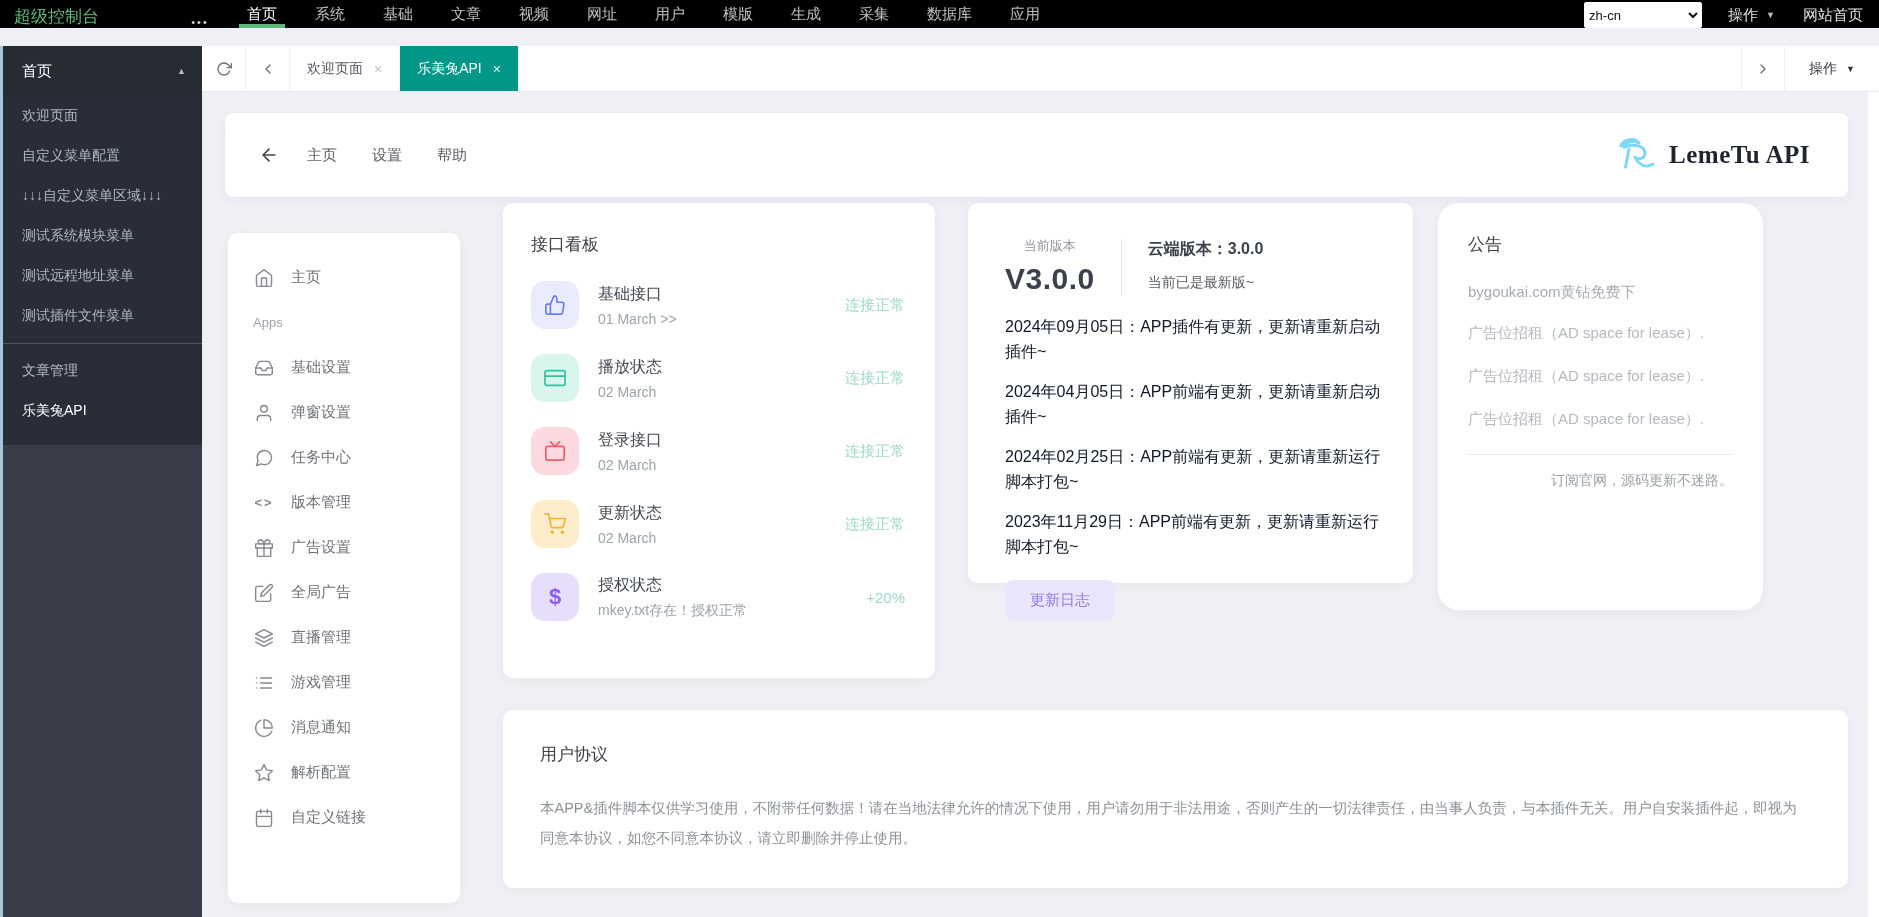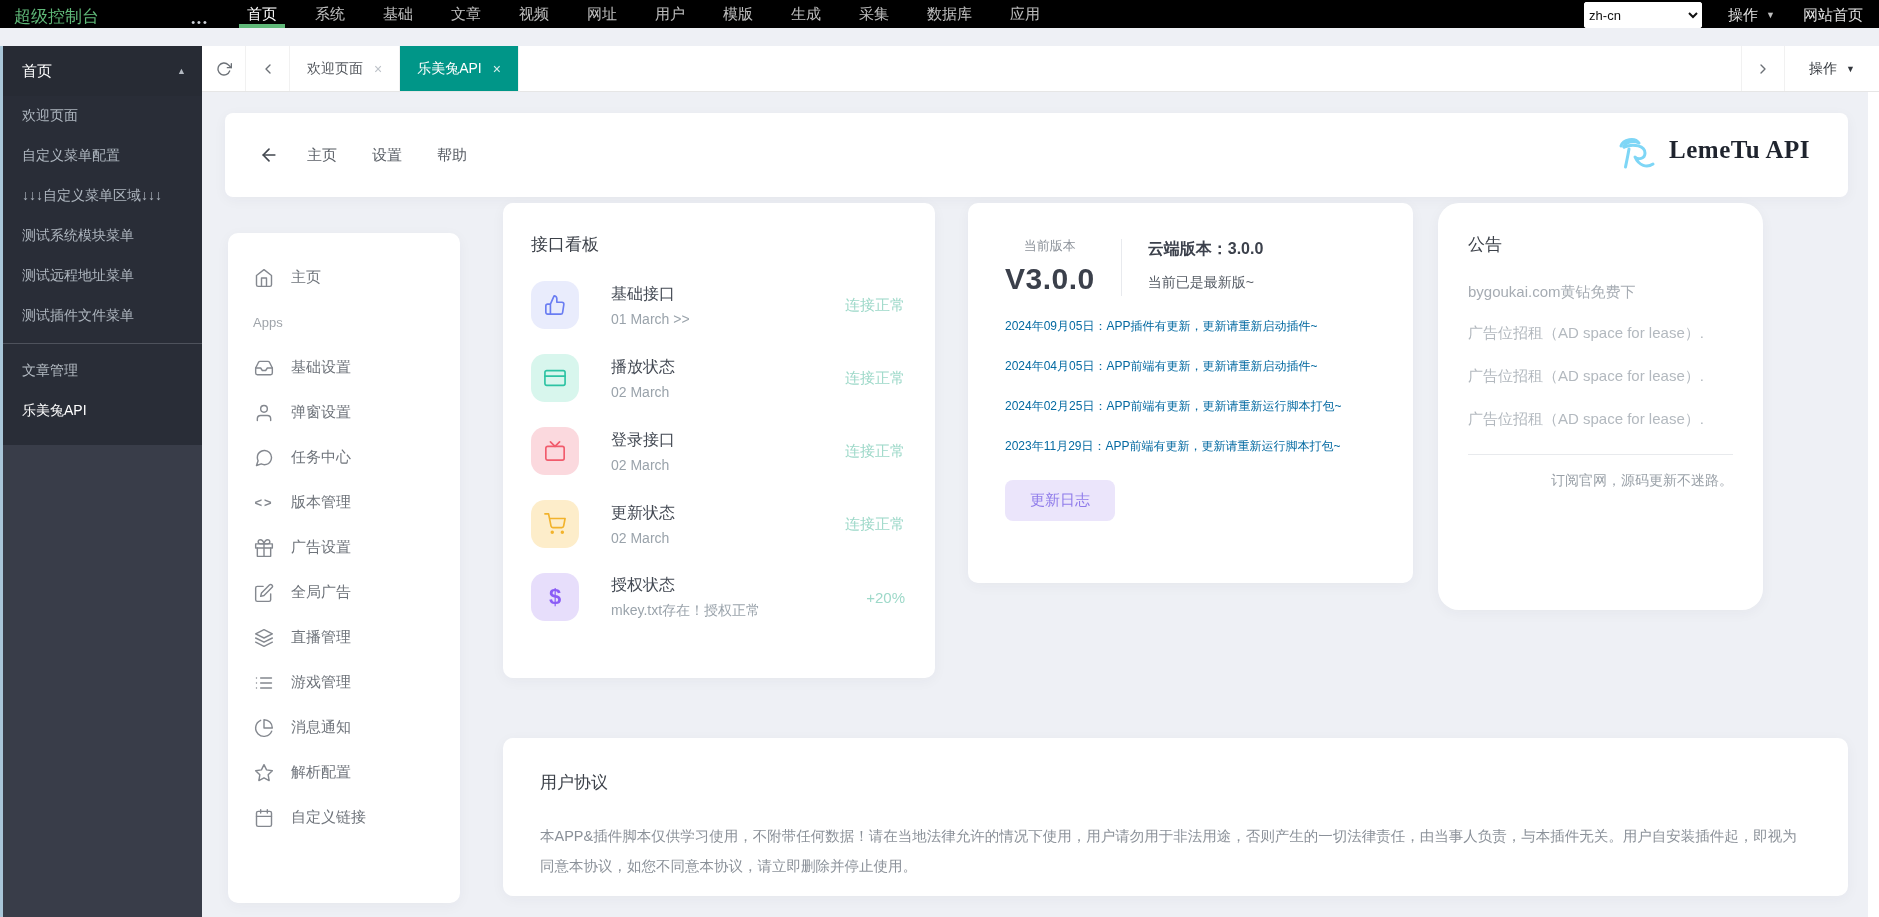--- a/index.html
+++ b/index.html
@@ -51,21 +51,21 @@
   
   .content { position:absolute; top:92px; left:202px; right:11px; bottom:0; background:#eef0f5; }
   .rscroll { position:absolute; top:92px; right:0; width:11px; bottom:0; background:#ffffff; z-index:15; }
 
   .card { position:absolute; background:#fff; border-radius:10px; box-shadow:0 3px 14px rgba(40,50,80,.045); }
 
   
   .page-header { left:23px; top:21px; width:1623px; height:84px; border-radius:8px; display:flex; align-items:center; padding:0 38px 0 34px; }
   .back-btn { color:#42474f; margin-right:28px; cursor:pointer; }
   .ph-link { color:#5b6067; font-size:15px; margin-right:35px; cursor:pointer; }
-  .logo { margin-left:auto; display:flex; gap:9px; }
+  .logo { margin-left:auto; display:flex; align-items:center; gap:9px; }
   .logo-text { font-family:"Liberation Serif","DejaVu Serif",serif; font-weight:700; font-size:25px; color:#1f242e; letter-spacing:.5px; }
 
   
   .imenu { left:26px; top:141px; width:232px; height:670px; padding:22px 0; }
   .imenu-item { height:45px; display:flex; align-items:center; padding:0 25px; gap:16px; color:#6f747b; font-size:15px; cursor:pointer; }
   .imenu-icon { width:22px; color:#84888f; display:flex; justify-content:center; }
   .imenu-icon svg { width:20px; height:20px; }
   .imenu-icon.code-txt { font-size:13px; font-weight:700; letter-spacing:2px; }
   .imenu-section { height:45px; display:flex; align-items:center; padding:0 25px; color:#9fa4aa; font-size:13px; }
 
@@ -74,46 +74,46 @@
   .card-title { font-size:17px; color:#3c4149; }
   .dash-row { display:flex; align-items:center; margin-top:25px; }
   .dash-row:first-of-type { margin-top:29px; }
   .tile { width:48px; height:48px; border-radius:14px; display:flex; align-items:center; justify-content:center; flex:none; }
   .tile svg { width:22px; height:22px; }
   .tile-indigo { background:#e9ecfc; color:#6a7df2; }
   .tile-mint   { background:#d8f6ed; color:#2cc3a3; }
   .tile-pink   { background:#fbd9de; color:#f15b6c; }
   .tile-amber  { background:#fdedca; color:#f2b32c; }
   .tile-purple { background:#e7defb; color:#8b5cf6; font-size:22px; font-weight:700; }
-  .dash-texts { margin-left:32px; }
+  .dash-texts { margin-left:19px; }
   .dash-title { font-size:16px; color:#434953; }
   .dash-sub { font-size:14px; color:#9aa3ab; margin-top:6px; }
   .dash-status { margin-left:auto; font-size:15px; color:#9ed9c9; }
 
   
   .version { left:766px; top:111px; width:445px; height:380px; padding:34px 30px 0 37px; }
   .ver-top { display:flex; align-items:flex-start; }
   .ver-label { font-size:13px; color:#8d939b; text-align:center; }
   .ver-value { font-size:30px; font-weight:700; color:#3b404b; margin-top:7px; letter-spacing:.5px; }
   .ver-div { width:1px; background:#e8eaee; align-self:stretch; margin:2px 26px 0 26px; }
   .ver-cloud { font-size:16px; font-weight:700; color:#3b404b; padding-top:2px; }
   .ver-note { font-size:14px; color:#565c65; margin-top:14px; }
   .ver-updates { margin-top:18px; }
-  .ver-updates p { font-size:12px; color:#0369a1; line-height:25px; margin-bottom:15px; }
+  .ver-updates p { font-size:16px; color:#0f172a; line-height:25px; margin-bottom:15px; }
   .changelog-btn { display:inline-block; margin-top:6px; background:#ebe5fb; color:#8f7bea; font-size:15px; padding:11px 25px; border-radius:8px; border:none; cursor:pointer; font-family:inherit; }
 
   
   .announce { left:1236px; top:111px; width:325px; height:407px; padding:30px 30px 0 30px;border-radius:21px; }
   .ann-first { margin-top:27px; font-size:15px; color:#a6acb3; }
   .ann-ad { margin-top:19px; font-size:15px; color:#b3b9bf; line-height:24px; }
   .ann-div { border-top:1px solid #e8eaed; margin-top:23px; }
   .ann-footer { margin-top:17px; font-size:14px; color:#9aa1a8;text-align:right; }
 
   
-  .agreement { left:301px; top:646px; width:1345px; height:158px; padding:33px 42px 0 37px; }
+  .agreement { left:301px; top:618px; width:1345px; height:178px; padding:33px 42px 0 37px; }
   .agr-body { margin-top:27px; font-size:14.5px; line-height:30px; color:#8b9199; }
 </style>
 </head>
 <body>
 
 <div class="navbar">
   <div class="brand">超级控制台</div>
   <div class="more">•••</div>
   <div class="nav-items">
     <div class="nav-item active">首页</div>

